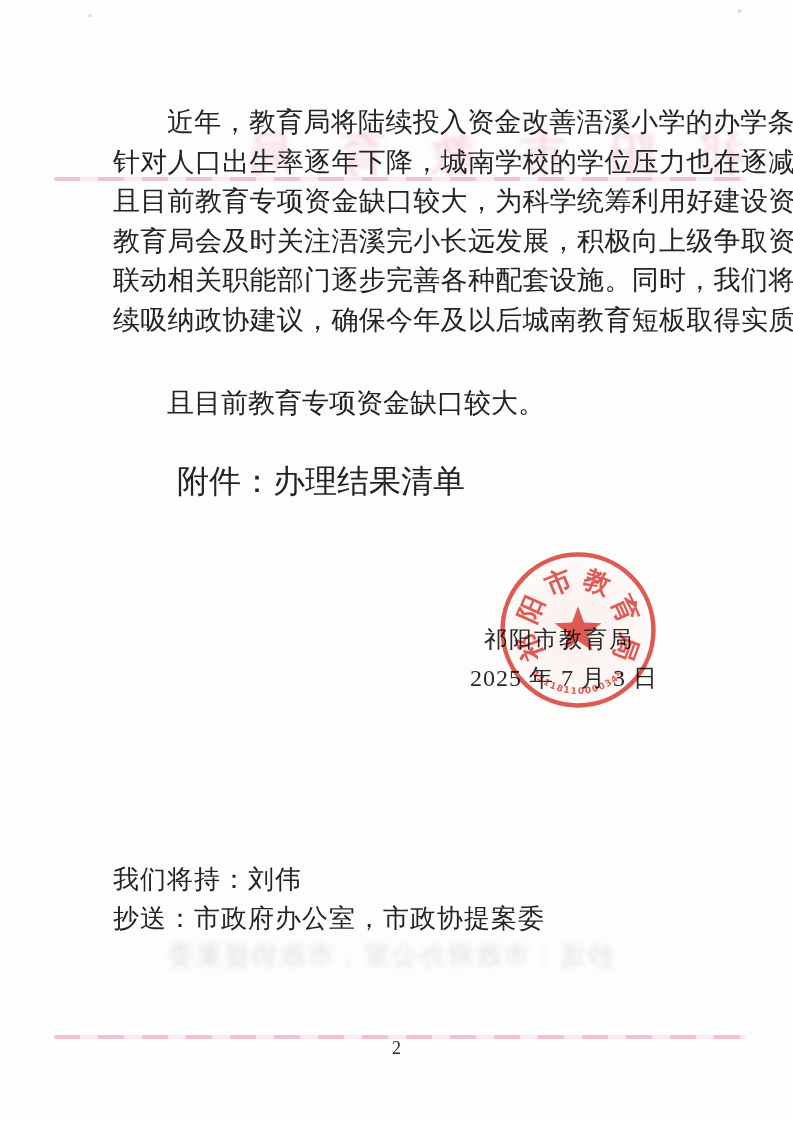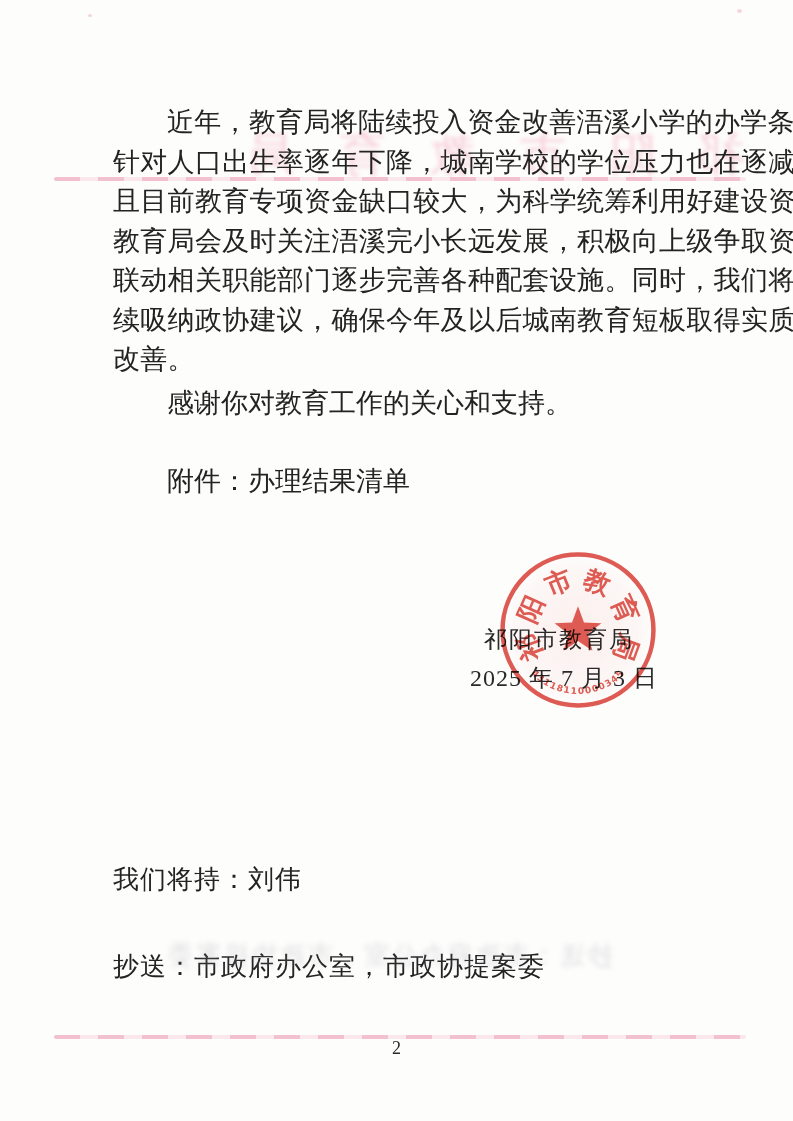--- a/index.html
+++ b/index.html
@@ -38,21 +38,21 @@
     font-size: 27px;
     line-height: 39.5px;
     text-indent: 2em;
     color: #232323;
   }
   .attachment {
     position: absolute;
     left: 113px;
     top: 462px;
     width: 602px;
-    font-size: 27px;
+    font-size: 32px;
     line-height: 39.5px;
     text-indent: 2em;
     color: #232323;
   }
 
   
   .sig-org {
     position: absolute;
     left: 484px;
     top: 624px;
@@ -92,21 +92,20 @@
     color: #232323;
     letter-spacing: 1px;
   }
   .cc-line {
     position: absolute;
     left: 113px;
     top: 901px;
     font-size: 26px;
     color: #232323;
     letter-spacing: 1px;
-    margin-top: 48px;
   }
 
   
   .bleed-top-text {
     position: absolute;
     left: 205px;
     top: 124px;
     width: 540px;
     font-size: 46px;
     letter-spacing: 44px;
@@ -168,24 +167,23 @@
   <div class="pink-rule top"></div>
   <div class="pink-rule bottom"></div>
 
   <div class="doc-body">
     <div class="doc-line indent">近年，教育局将陆续投入资金改善浯溪小学的办学条件，</div>
     <div class="doc-line">针对人口出生率逐年下降，城南学校的学位压力也在逐减，</div>
     <div class="doc-line">且目前教育专项资金缺口较大，为科学统筹利用好建设资金，</div>
     <div class="doc-line">教育局会及时关注浯溪完小长远发展，积极向上级争取资金，</div>
     <div class="doc-line">联动相关职能部门逐步完善各种配套设施。同时，我们将持</div>
     <div class="doc-line">续吸纳政协建议，确保今年及以后城南教育短板取得实质性</div>
-    <div class="doc-line">改善。</div>
   </div>
 
-  <div class="para2">感谢你对教育工作的关心和支持。</div>
+  <div class="para2">且目前教育专项资金缺口较大。</div>
 
   <div class="attachment">附件：办理结果清单</div>
 
   <div class="sig-org">祁阳市教育局</div>
   <div class="sig-date">2025 年 7 月 3 日</div>
 
   <svg class="seal" viewBox="0 0 200 200">
     <defs>
       <path id="sealArc" d="M 29.3 133 A 78 78 0 0 0 170.7 133" fill="none"></path>
       <radialGradient id="sealWash" cx="50%" cy="50%" r="50%">

